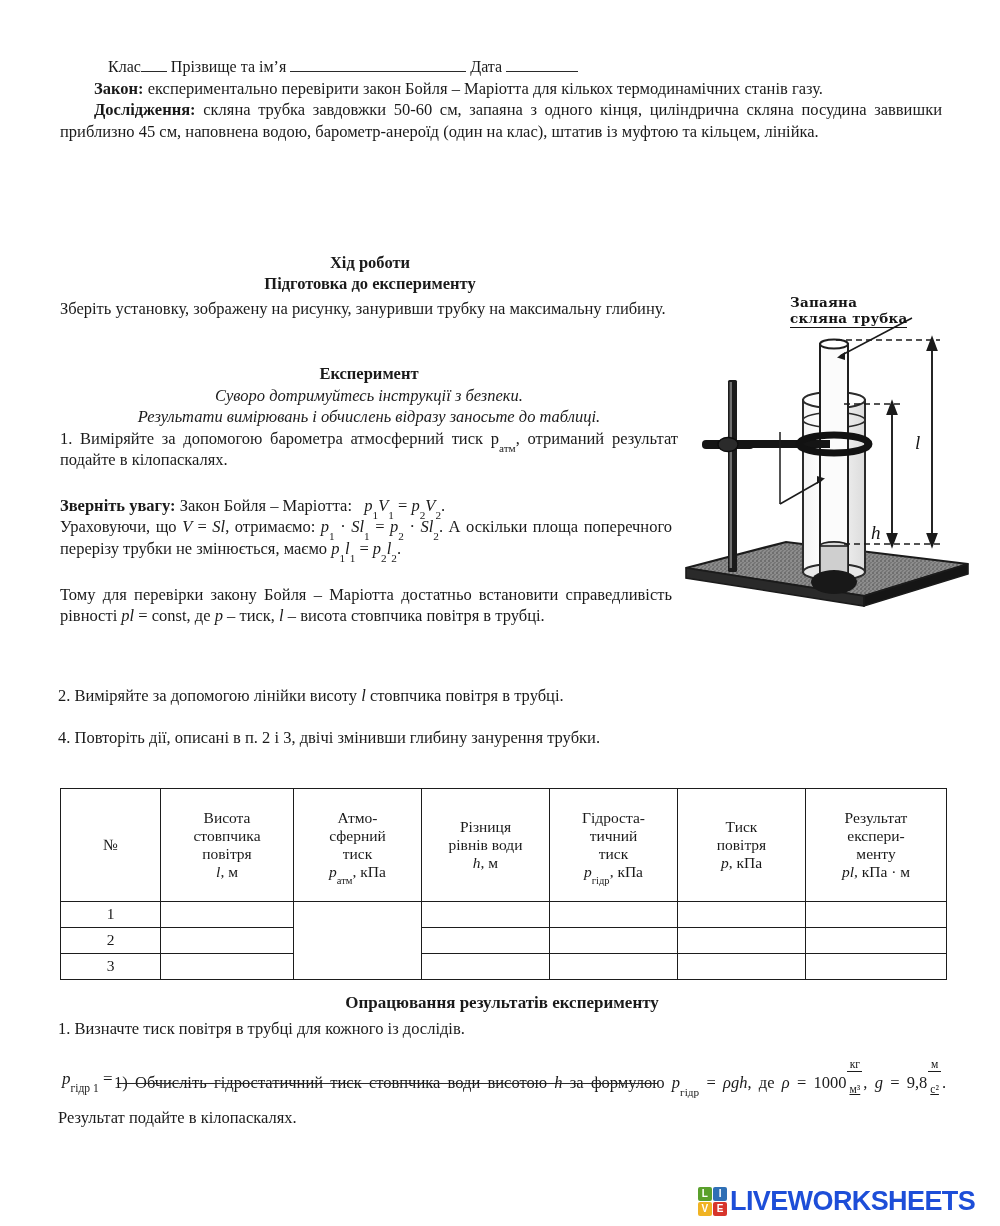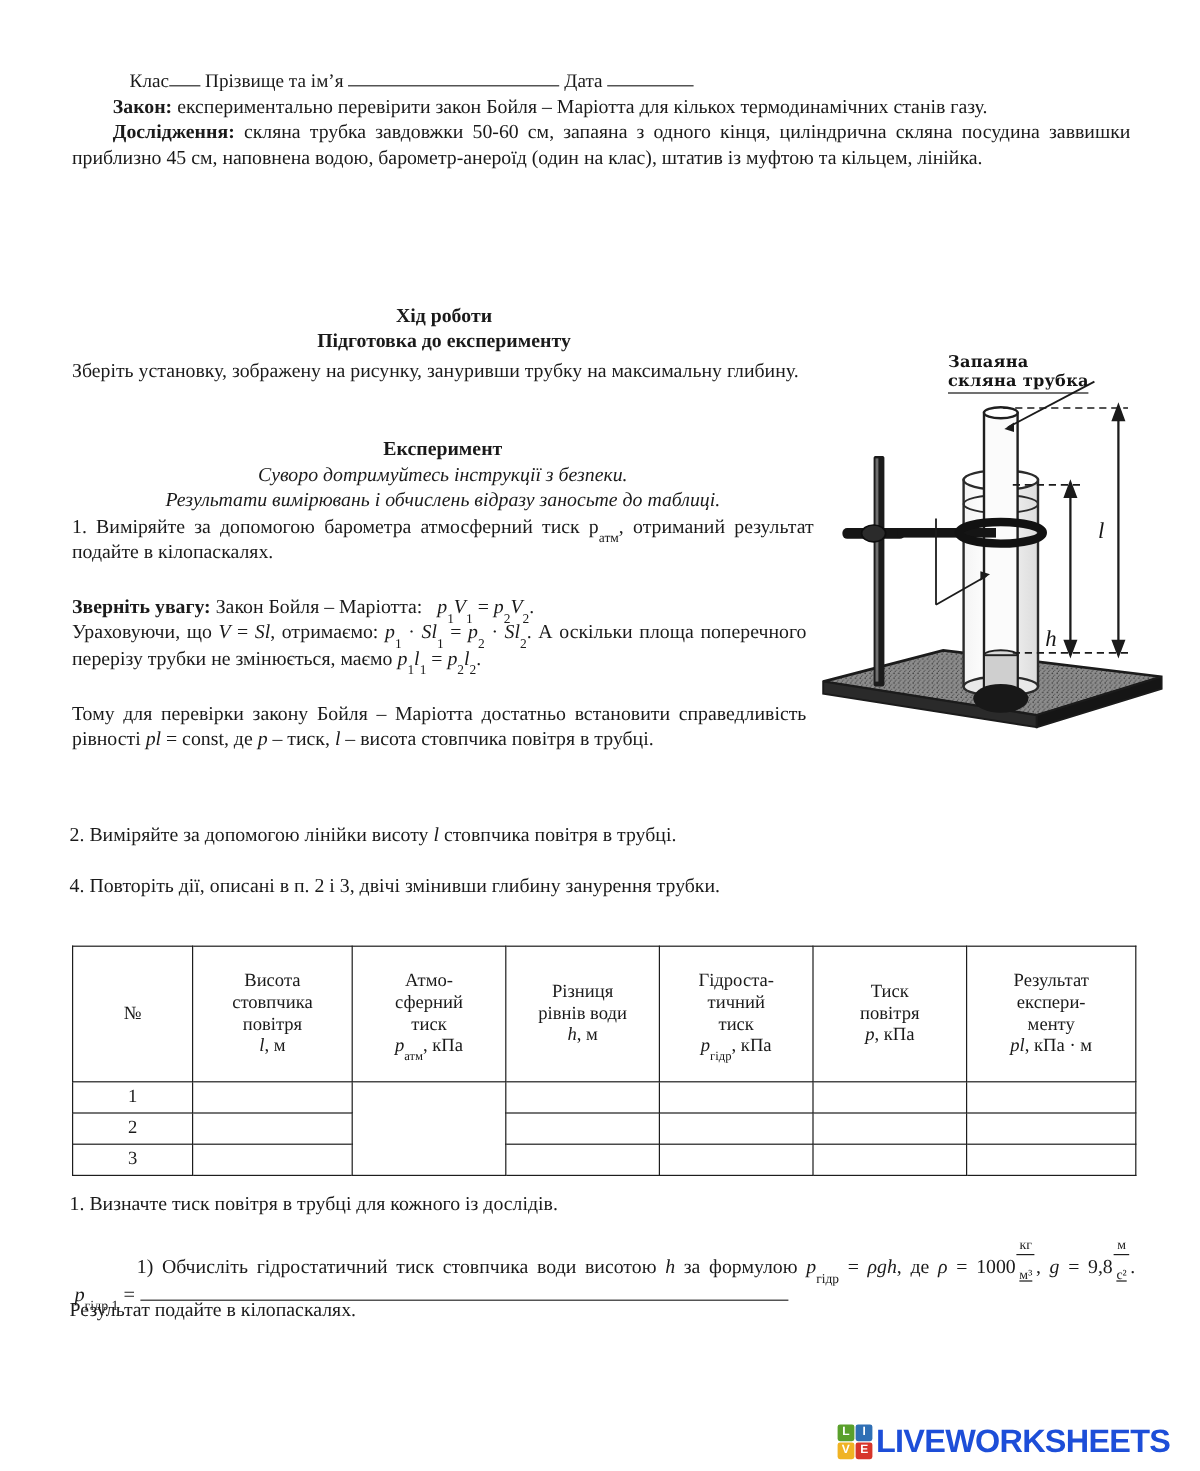--- a/index.html
+++ b/index.html
@@ -425,20 +425,21 @@
           <td></td>
           <td></td>
           <td></td>
           <td></td>
         </tr>
       </tbody>
     </table>
   </div>
 
   <div class="results">
+    <p class="h">Опрацювання результатів експерименту</p>
     <p>1. Визначте тиск повітря в трубці для кожного із дослідів.</p>
     <div class="gap"></div>
     <p class="just">
       <span style="display:inline-block;width:56px;"></span><span>1) Обчисліть гідростатичний тиск стовпчика води висотою </span><span class="mi">h</span><span> за формулою </span><span class="mi">p<sub class="rm">гідр</sub> <span class="rm">=</span> ρgh</span><span>, де </span><span class="mi">ρ <span class="rm">= 1000</span></span><span class="frac"><span class="num">кг</span><span class="den">м³</span></span><span>, </span><span class="mi">g <span class="rm">= 9,8</span></span><span class="frac"><span class="num">м</span><span class="den">с²</span></span><span>. Результат подайте в кілопаскалях.</span>
     </p>
   </div>
 
   <div class="answer-line">
     <span class="mi"><span>p</span><sub class="rm">гідр 1</sub></span>
     <span>=</span><span class="long-blank"></span>

